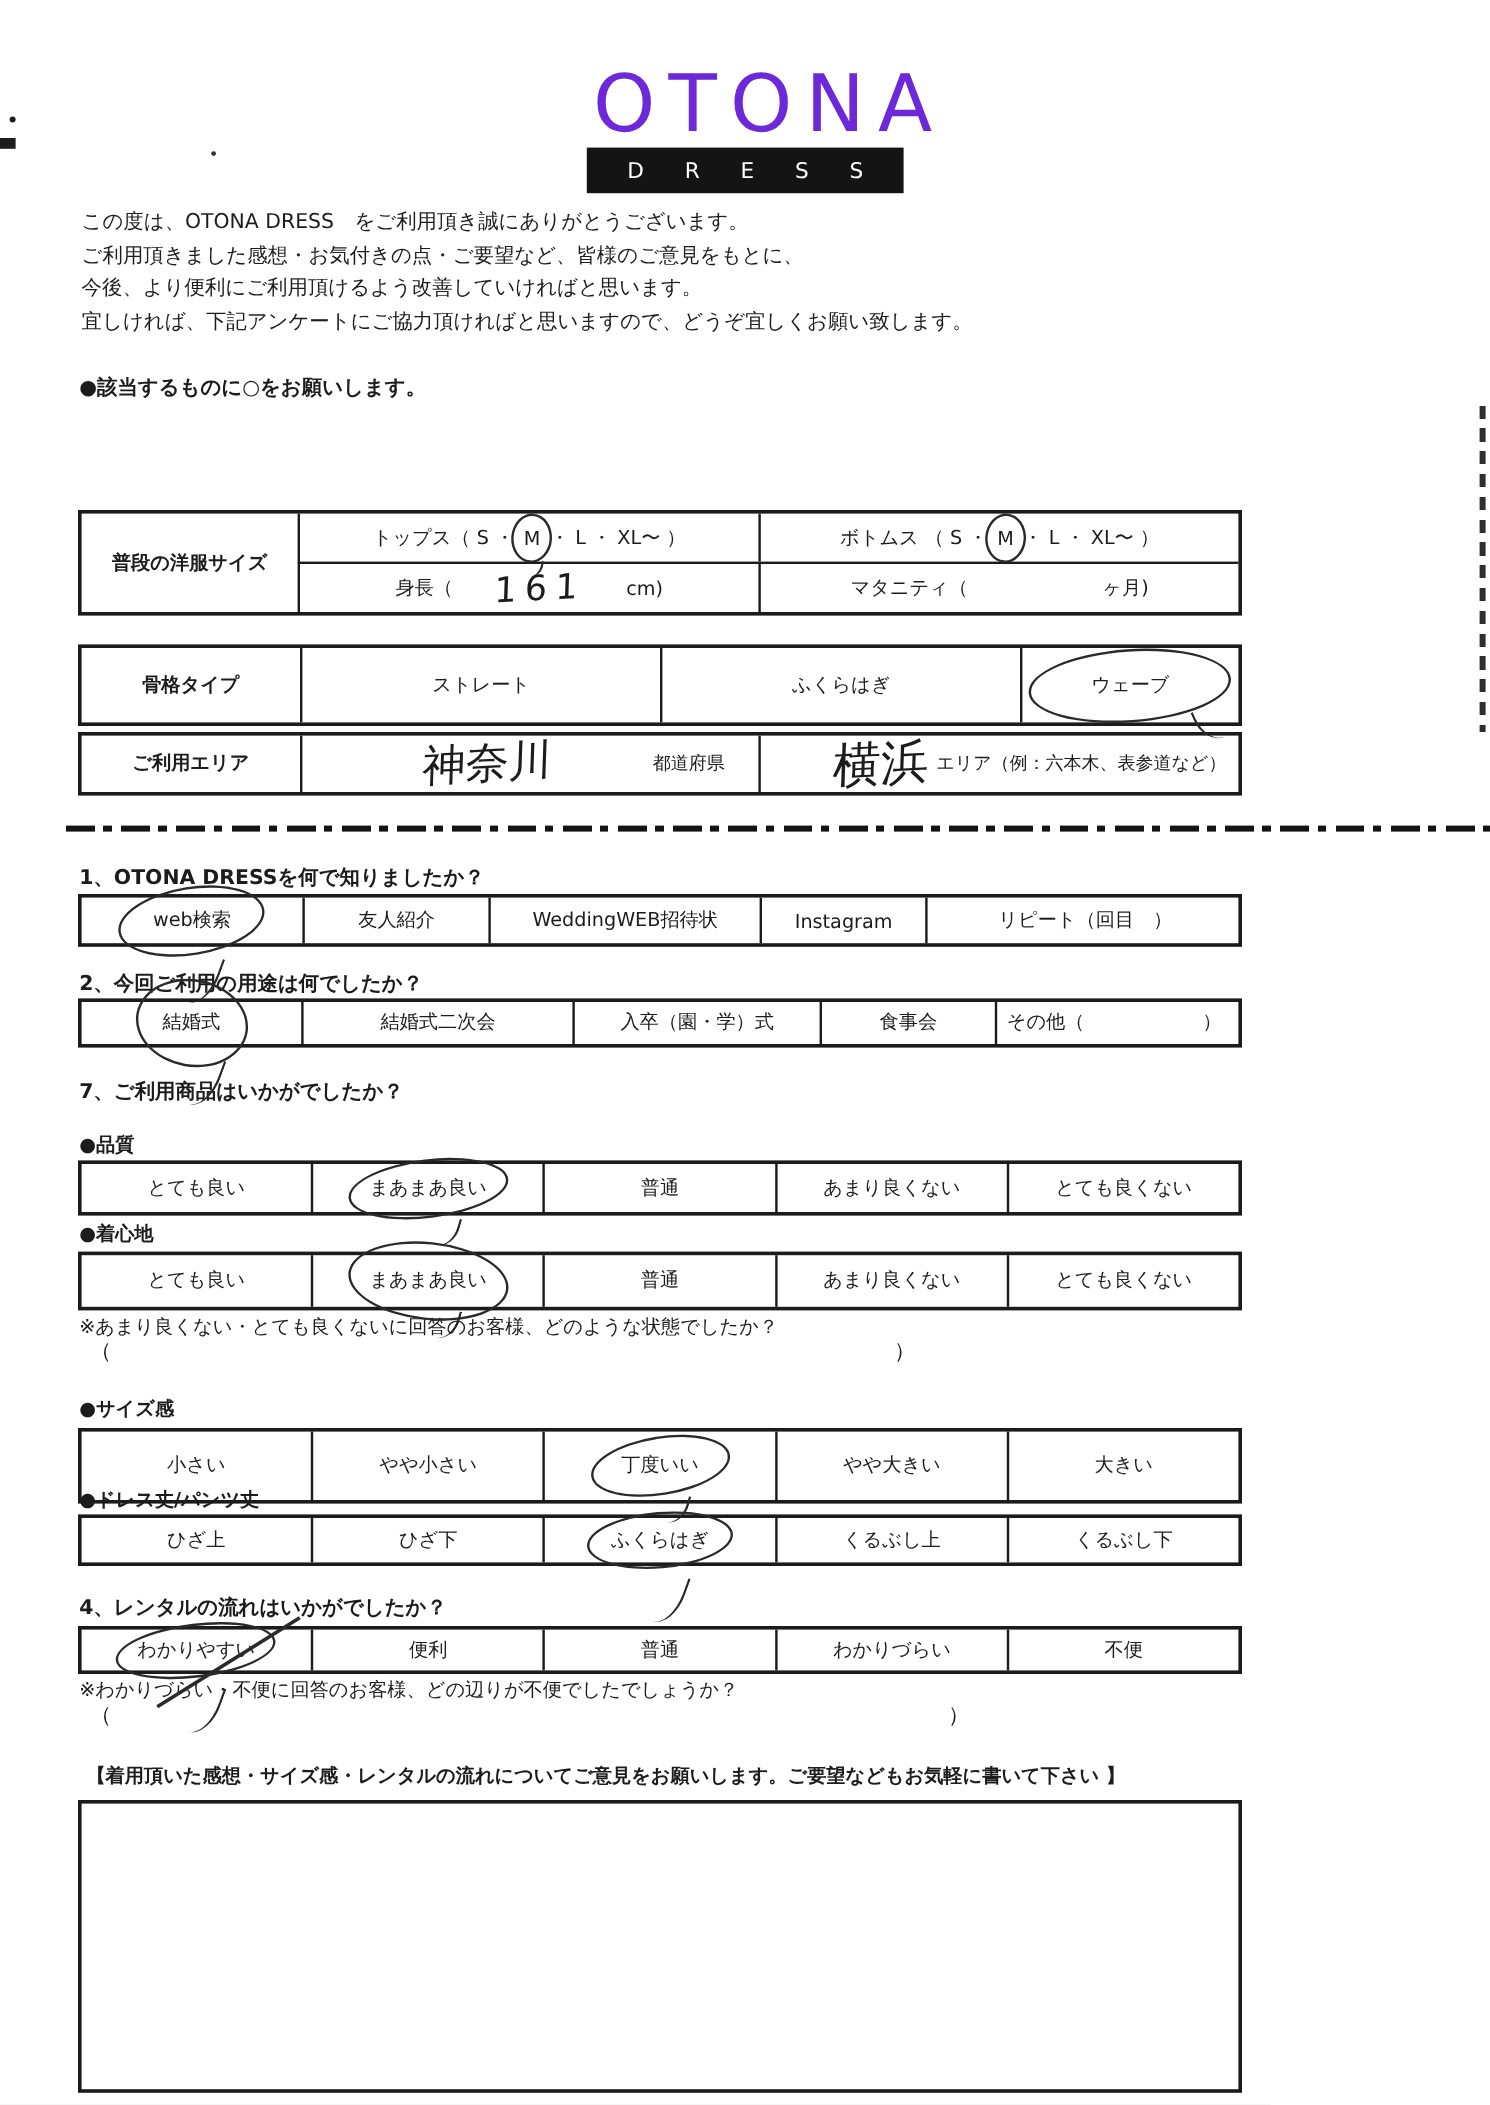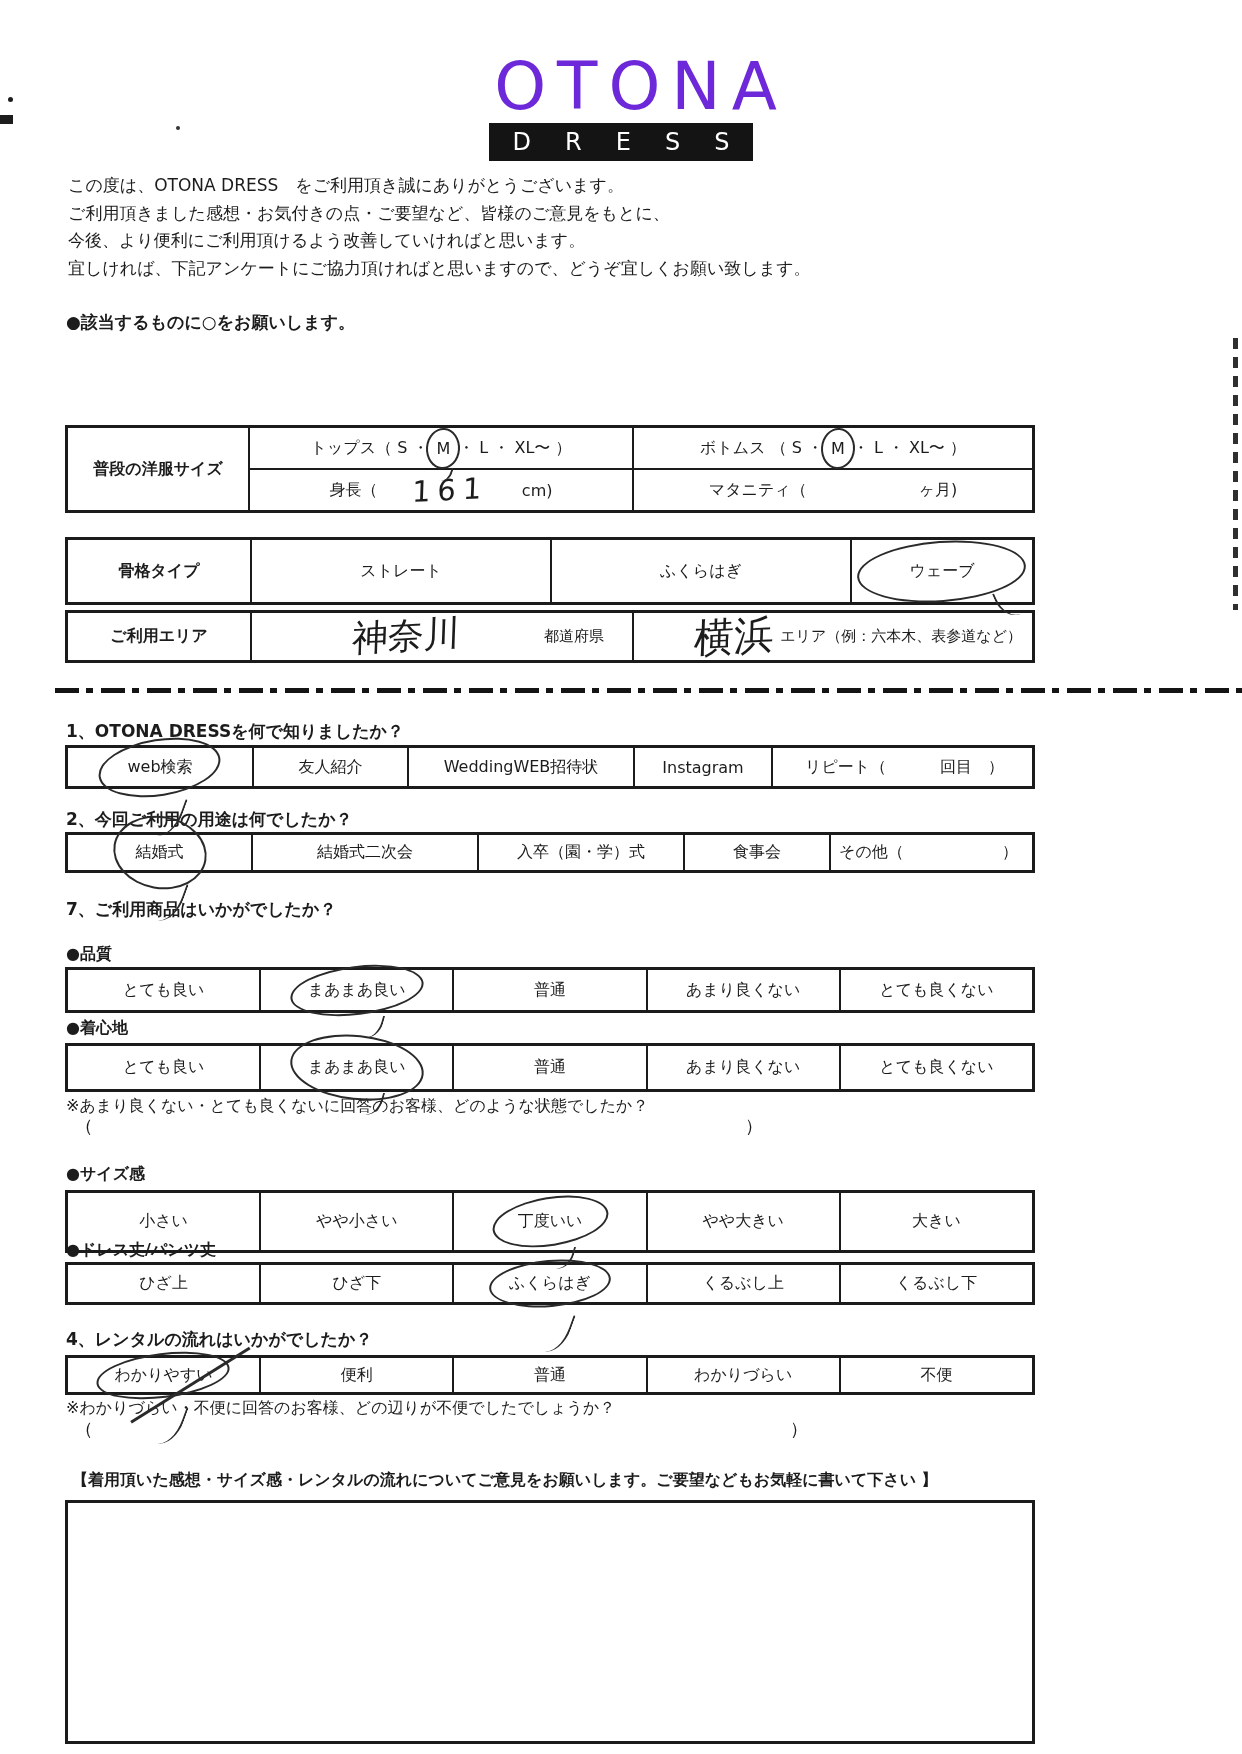--- a/index.html
+++ b/index.html
@@ -12,21 +12,21 @@
   
   .logo-title{
     left:0;top:48px;width:1242px;text-align:center;
     font-size:66px;letter-spacing:11px;font-weight:400;color:#6d28d9;padding-left:20px;
   }
   .logo-box{
     left:50%;top:123px;transform:translateX(-50%);
     width:264px;height:38px;background:#141414;color:#fff;
     display:flex;align-items:center;justify-content:center;
   }
-  .logo-box .lbx{letter-spacing:34px;margin-right:-34px;font-size:24px;font-weight:400;}
+  .logo-box .lbx{letter-spacing:34px;margin-right:-34px;font-size:18px;font-weight:400;}
 
   
   .intro{left:68px;top:172px;font-size:17px;line-height:27.5px;}
   .instruction{left:66px;top:311px;font-size:17px;font-weight:700;}
 
   
   .ftable{position:absolute;left:65px;width:970px;border:3px solid #1b1b1b;box-sizing:border-box;background:transparent;}
   .frow{display:flex;}
   .fcell{
     display:flex;align-items:center;justify-content:center;text-align:center;
@@ -191,21 +191,21 @@
 
   <div class="abs qtitle" style="top:720px;">1、OTONA DRESSを何で知りましたか？</div>
   <div class="ftable t-q1" style="top:745px;">
     <div class="frow">
       <div class="fcell" style="flex:0 0 184px;">
         <span class="pc pc-web tl-m"><span>web検索</span></span>
       </div>
       <div class="fcell" style="flex:0 0 155px;">友人紹介</div>
       <div class="fcell" style="flex:0 0 226px;">WeddingWEB招待状</div>
       <div class="fcell" style="flex:0 0 138px;">Instagram</div>
-      <div class="fcell cell-split" style="flex:1 1 0;padding:0 28px 0 32px;">
+      <div class="fcell cell-split" style="flex:1 1 0;padding:0 28px 0 32px;justify-content:center;">
         <span>リピート（</span>
         <span>回目　）</span>
       </div>
     </div>
   </div>
 
   <div class="abs qtitle" style="top:808px;">2、今回ご利用の用途は何でしたか？</div>
   <div class="ftable t-q2" style="top:832px;">
     <div class="frow">
       <div class="fcell" style="flex:0 0 183px;">

